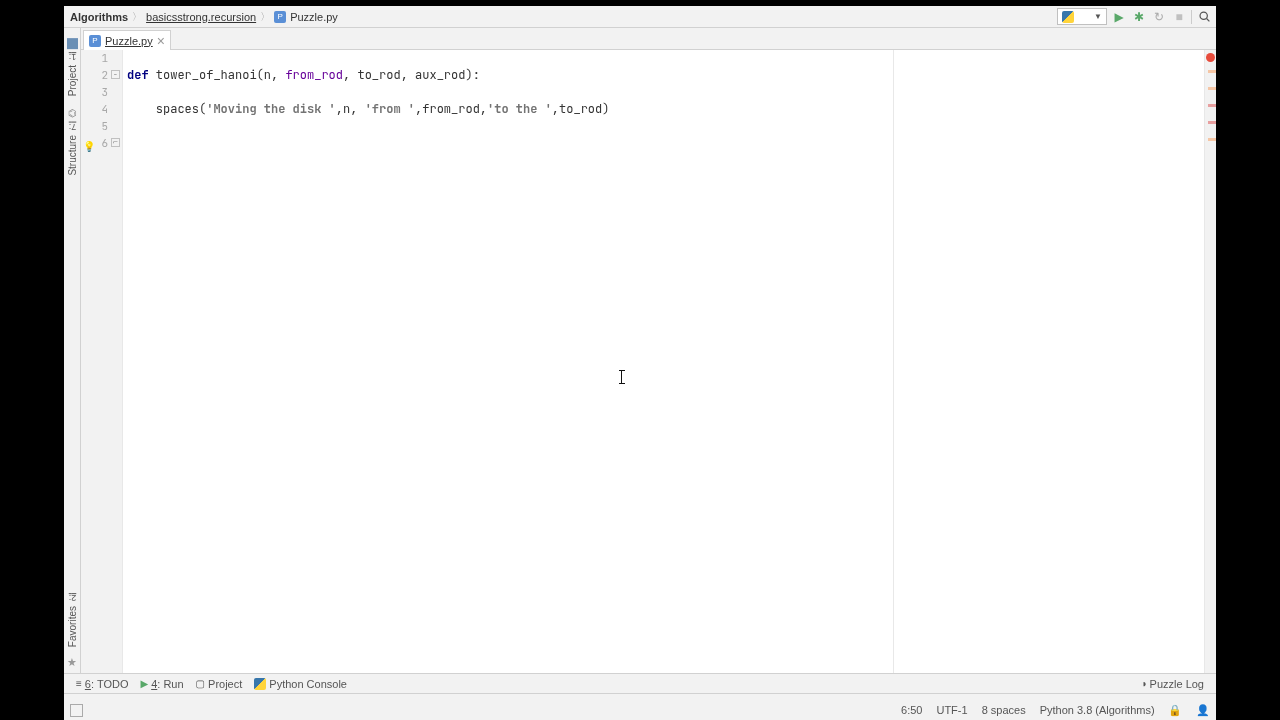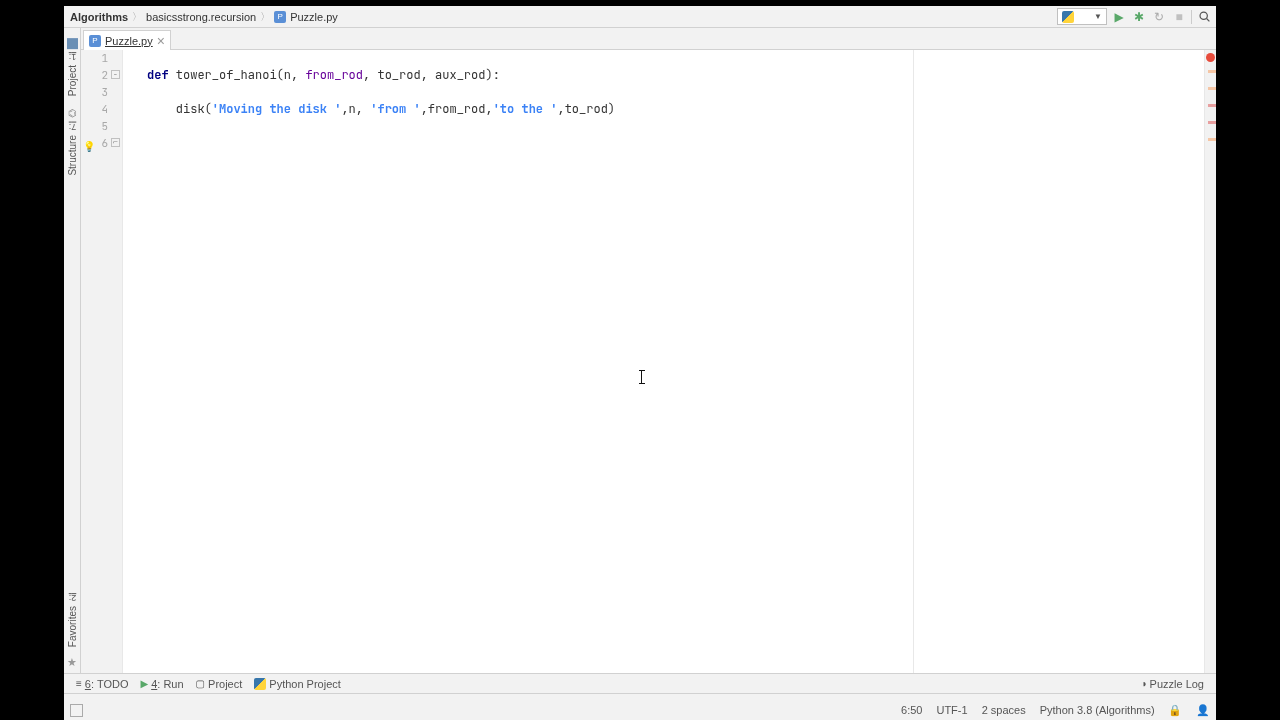--- a/index.html
+++ b/index.html
@@ -34,21 +34,21 @@
     }
     .breadcrumb {
       display: flex;
       align-items: center;
       gap: 4px;
       font-size: 11px;
       color: #333;
     }
     .breadcrumb .proj { font-weight: bold; }
     .breadcrumb .sep { color: #999; font-size: 10px; }
-    .breadcrumb .link { color: #333; }
+    .breadcrumb .link { text-decoration: underline; color: #333; }
     .file-icon {
       width: 12px; height: 12px;
       display: inline-flex; align-items: center; justify-content: center;
       background: #5a8fd6; color: #fff; font-size: 8px;
       border-radius: 2px;
     }
     .nav-right {
       position: absolute;
       right: 4px; top: 0; height: 100%;
       display: flex; align-items: center; gap: 4px;
@@ -155,32 +155,31 @@
     .gutter-line .bulb {
       position: absolute; left: 2px; top: 3px;
       color: #f5a623; font-size: 10px;
     }
     .code-area {
       flex: 1;
       font-family: "JetBrains Mono", "Menlo", "Consolas", monospace;
       font-size: 12px;
       color: #333;
       position: relative;
-      margin-left: 20px;
     }
     .code-line {
       height: 17px; line-height: 17px;
       padding-left: 4px;
       white-space: pre;
     }
     .code-line.current {
       background: #fcfaea;
     }
     .kw { color: #000080; font-weight: bold; }
-    .str { color: #3b82f6; font-weight: bold; }
+    .str { color: #737373; font-weight: bold; }
     .self-ref { color: #660099; }
     .underline-wavy { text-decoration: underline wavy #cccccc; }
     .bracket-match { background: #c8e8c8; }
     .cursor-block { border-right: 1.5px solid #333; }
     .text-cursor {
       position: absolute;
       left: 498px; top: 320px;
       width: 1px; height: 14px;
       border-left: 1px solid #111;
     }
@@ -341,21 +340,21 @@
           <div class="gutter-line">4</div>
           <div class="gutter-line">5</div>
           <div class="gutter-line"><span class="bulb">💡</span><span>6</span><span class="fold">⌐</span></div>
         </div>
 
         <div class="code-area">
           <div class="margin-guide"></div>
           <div class="code-line"></div>
           <div class="code-line"><span class="kw">def</span><span> tower_of_hanoi(n, </span><span class="self-ref">from_rod</span><span>, to_rod, aux_rod):</span></div>
           <div class="code-line"></div>
-          <div class="code-line"><span>    disk(</span><span class="str">'Moving the disk '</span><span>,n, </span><span class="str">'from '</span><span>,from_rod,</span><span class="str">'to the '</span><span>,to_rod)</span></div>
+          <div class="code-line"><span>    spaces(</span><span class="str">'Moving the disk '</span><span>,n, </span><span class="str">'from '</span><span>,from_rod,</span><span class="str">'to the '</span><span>,to_rod)</span></div>
           <span class="text-cursor"></span>
         </div>
 
         <div class="error-stripe">
           <div class="err-ind"></div>
           <div class="mark m1"></div>
           <div class="mark m2"></div>
           <div class="mark m3"></div>
           <div class="mark m4"></div>
           <div class="mark m5"></div>
@@ -373,35 +372,35 @@
     <div class="tool-item">
       <span class="tool-icon" style="color:#59a869;">▶</span>
       <span><span style="text-decoration:underline;">4</span>: <span>Run</span></span>
     </div>
     <div class="tool-item">
       <span class="tool-icon">▢</span>
       <span>Project</span>
     </div>
     <div class="tool-item">
       <span class="python-logo"></span>
-      <span>Python Project</span>
+      <span>Python Console</span>
     </div>
     <div class="right">
       <div class="tool-item">
         <span class="tool-icon">◑</span>
         <span>Puzzle Log</span>
       </div>
     </div>
   </div>
 
   <div class="status-bar">
     <div class="status-left-icon"></div>
     <div class="status-right">
       <span>6:50</span>
       <span>UTF-1</span>
-      <span>2 spaces</span>
+      <span>8 spaces</span>
       <span>Python 3.8 (Algorithms)</span>
       <span class="lock">🔒</span>
       <span class="lock">👤</span>
     </div>
   </div>
 
 </div>
 
 </body></html>

